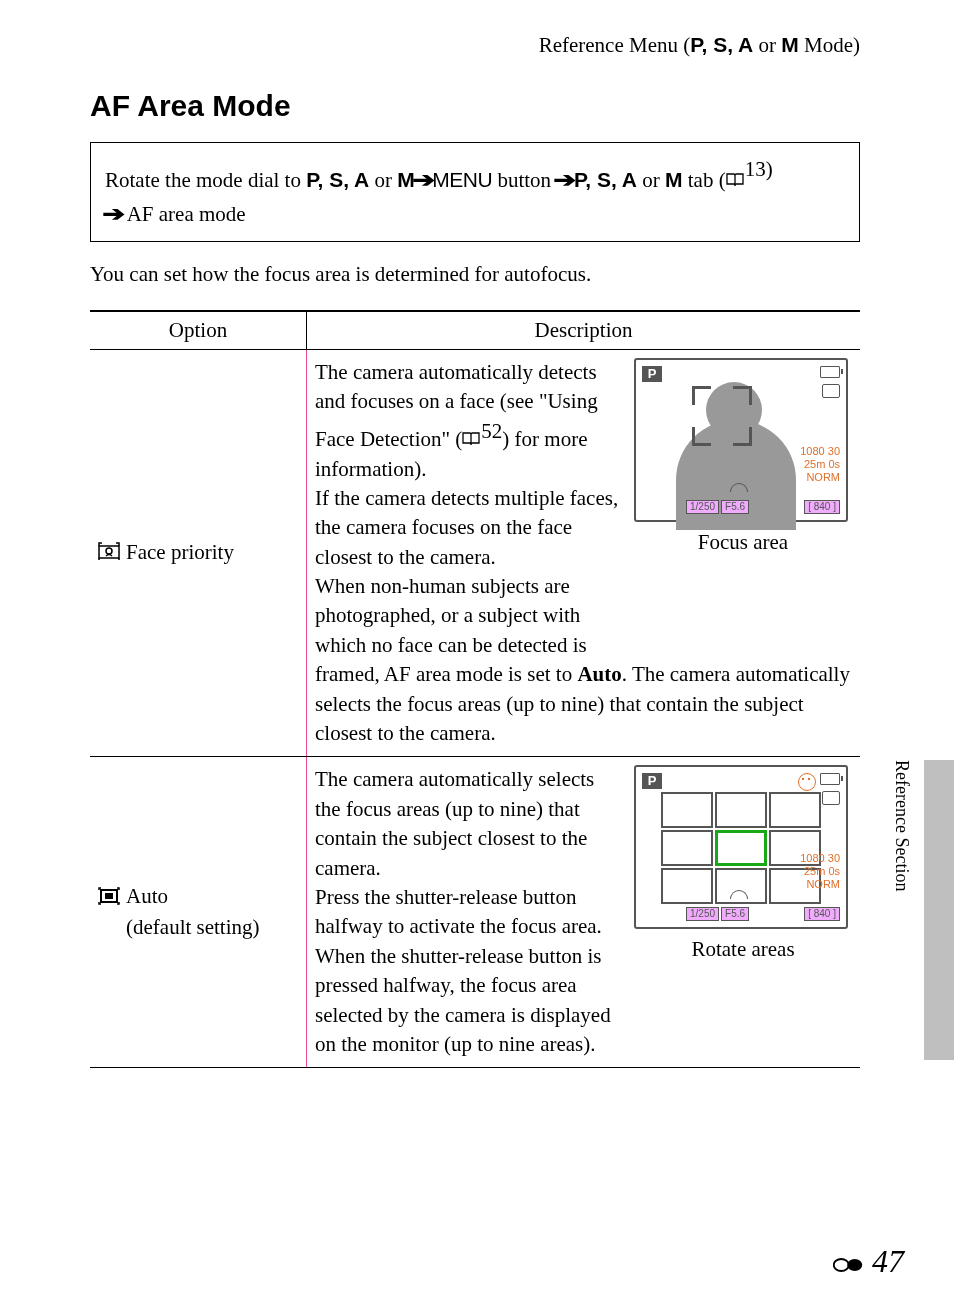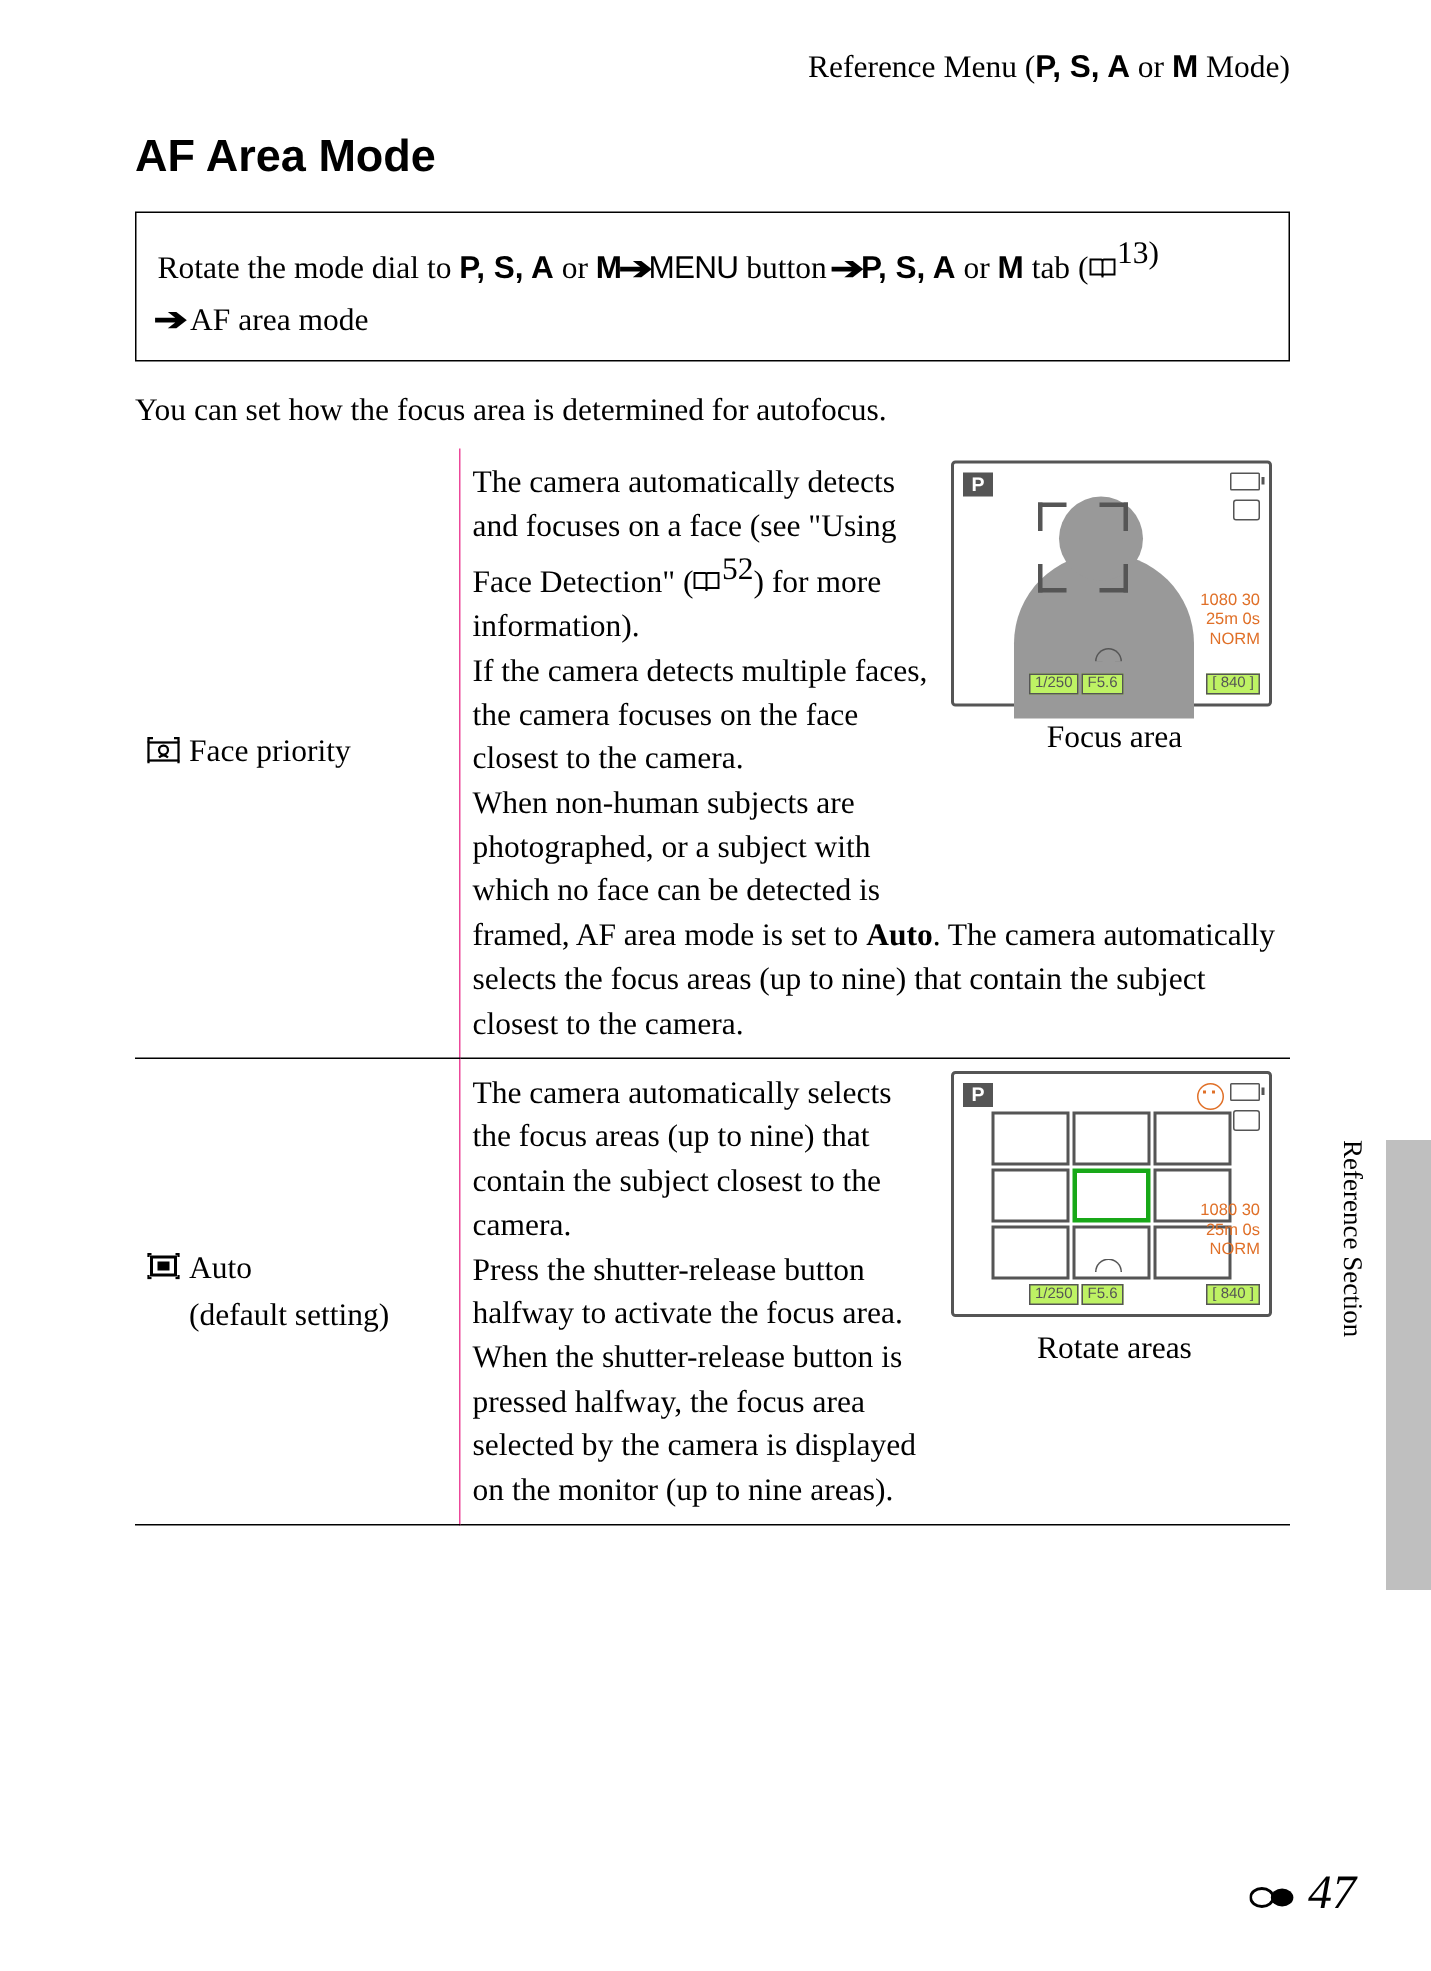--- a/index.html
+++ b/index.html
@@ -3,21 +3,21 @@
 <meta charset="utf-8">
 <style>
 body{margin:0;background:#fff;font-family:Georgia,'Times New Roman',serif;color:#000;width:954px;height:1314px;position:relative;font-size:21px;line-height:1.4}
 .page{position:absolute;left:90px;top:30px;width:770px}
 .header{text-align:right;font-size:21px;margin-bottom:25px}
 .header .b{font-family:Arial,Helvetica,sans-serif;font-weight:bold}
 h1{font-family:Arial,Helvetica,sans-serif;font-weight:bold;font-size:30px;margin:0 0 15px 0}
 .navbox{border:1px solid #000;padding:10px 14px;font-size:21px;line-height:1.6}
 .navbox .b{font-family:Arial,Helvetica,sans-serif;font-weight:bold}
 .navbox .sans{font-family:Arial,Helvetica,sans-serif}
-.lead{margin:18px 0 10px 0;font-size:21px}
+.lead{margin:18px 0 20px 0;font-size:21px}
 table{border-collapse:collapse;width:100%;font-size:21px}
 th{border-top:2px solid #000;border-bottom:1px solid #000;padding:4px 8px;font-weight:normal}
 th:first-child{border-right:1px solid #000}
 td{vertical-align:middle;padding:8px 8px;border-bottom:1px solid #000}
 td.opt{border-right:1px solid #ec4899;width:200px}
 .opticon{display:inline-block;width:22px;vertical-align:middle;margin-right:6px}
 .descwrap{display:flex;gap:10px;align-items:flex-start}
 .desctext{flex:1}
 .diag{width:218px;text-align:center;flex-shrink:0}
 .sidetab{position:absolute;right:0;top:760px;width:30px;height:300px;background:#bfbfbf}
@@ -38,21 +38,21 @@
 .facebox{position:absolute;left:56px;top:26px;width:60px;height:60px}
 .fb-c{position:absolute;width:16px;height:16px;border:3px solid #555}
 .fb1{left:0;top:0;border-right:none;border-bottom:none}
 .fb2{right:0;top:0;border-left:none;border-bottom:none}
 .fb3{left:0;bottom:0;border-right:none;border-top:none}
 .fb4{right:0;bottom:0;border-left:none;border-top:none}
 .txt{font:11px/11px Arial;position:absolute;white-space:nowrap}
 .txtr{right:6px;text-align:right}
 .ob{color:#E07028;font-weight:normal}
 .bar{position:absolute;bottom:6px;right:6px;left:50px;height:14px;display:flex;gap:2px}
-.barseg{border:1px solid #555;padding:0 3px;font:10px/12px Arial;color:#555;background:#bef264}
+.barseg{border:1px solid #555;padding:0 3px;font:10px/12px Arial;color:#555;background:#f0abfc}
 
 .wifi{position:absolute;left:92px;bottom:28px;width:20px;height:12px}
 .wifi::before{content:'';position:absolute;left:2px;bottom:0;width:16px;height:8px;border:1.5px solid #555;border-bottom:none;border-radius:10px 10px 0 0}
 
 
 .grid{position:absolute;left:25px;top:25px;width:160px;height:112px;display:grid;grid-template-columns:repeat(3,1fr);grid-template-rows:repeat(3,1fr);gap:2px}
 .grid div{border:2px solid #555}
 .grid .hi{border-color:#18a818;border-width:3px}
 .face2{position:absolute;right:6px;top:6px;width:16px;height:16px;border:1.5px solid #E07028;border-radius:50%}
 .face2::after{content:'';position:absolute;left:3px;top:4px;width:2px;height:2px;background:#E07028;box-shadow:6px 0 #E07028}
@@ -74,20 +74,24 @@
         </svg>
         <span>13)</span>
       </span><br>
     <span class="arrow"> ➔ </span><span> AF area mode</span>
   </div>
 
   <p class="lead">You can set how the focus area is determined for autofocus.</p>
 
   <table>
     <tbody>
+        <tr>
+      <th>Option</th>
+      <th>Description</th>
+    </tr>
 
     <tr>
       <td class="opt">
         <span class="opticon">
           <svg width="22" height="18" viewBox="0 0 22 18">
                 <rect x="1" y="4" width="20" height="12" fill="none" stroke="#000" stroke-width="1.5"></rect>
                 <circle cx="11" cy="9" r="3" fill="none" stroke="#000" stroke-width="1.5"></circle>
                 <path d="M8 14 Q11 11 14 14" fill="none" stroke="#000" stroke-width="1.5"></path>
                 <path d="M1 4 L1 1 L4 1 M18 1 L21 1 L21 4 M21 16 L21 18 M1 16 L1 18" stroke="#000" stroke-width="1.5" fill="none"></path>
               </svg>

